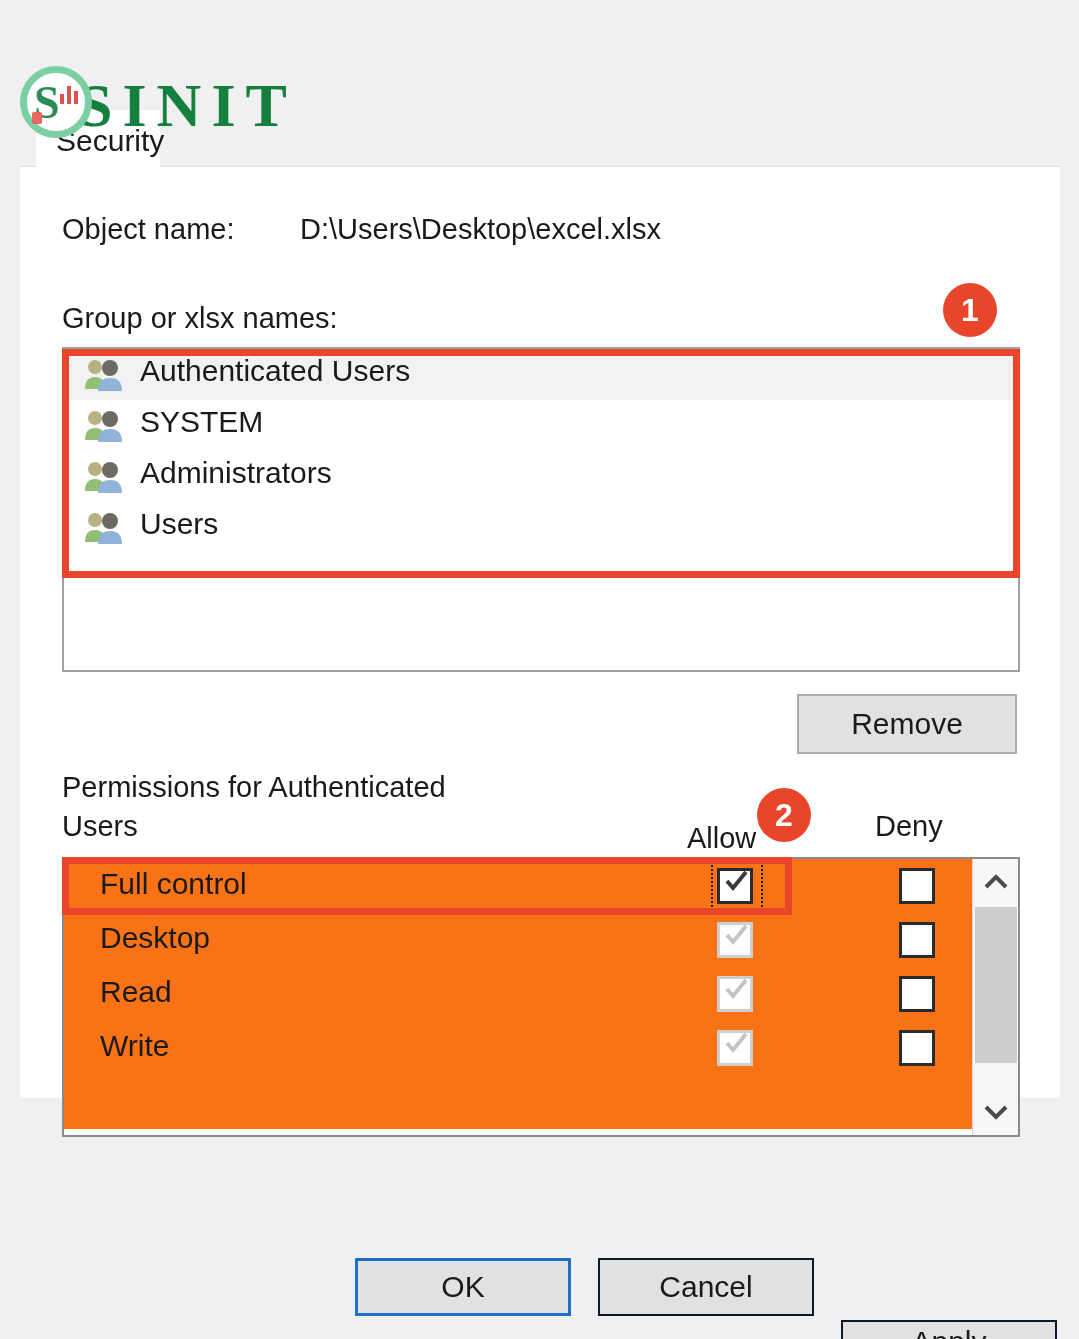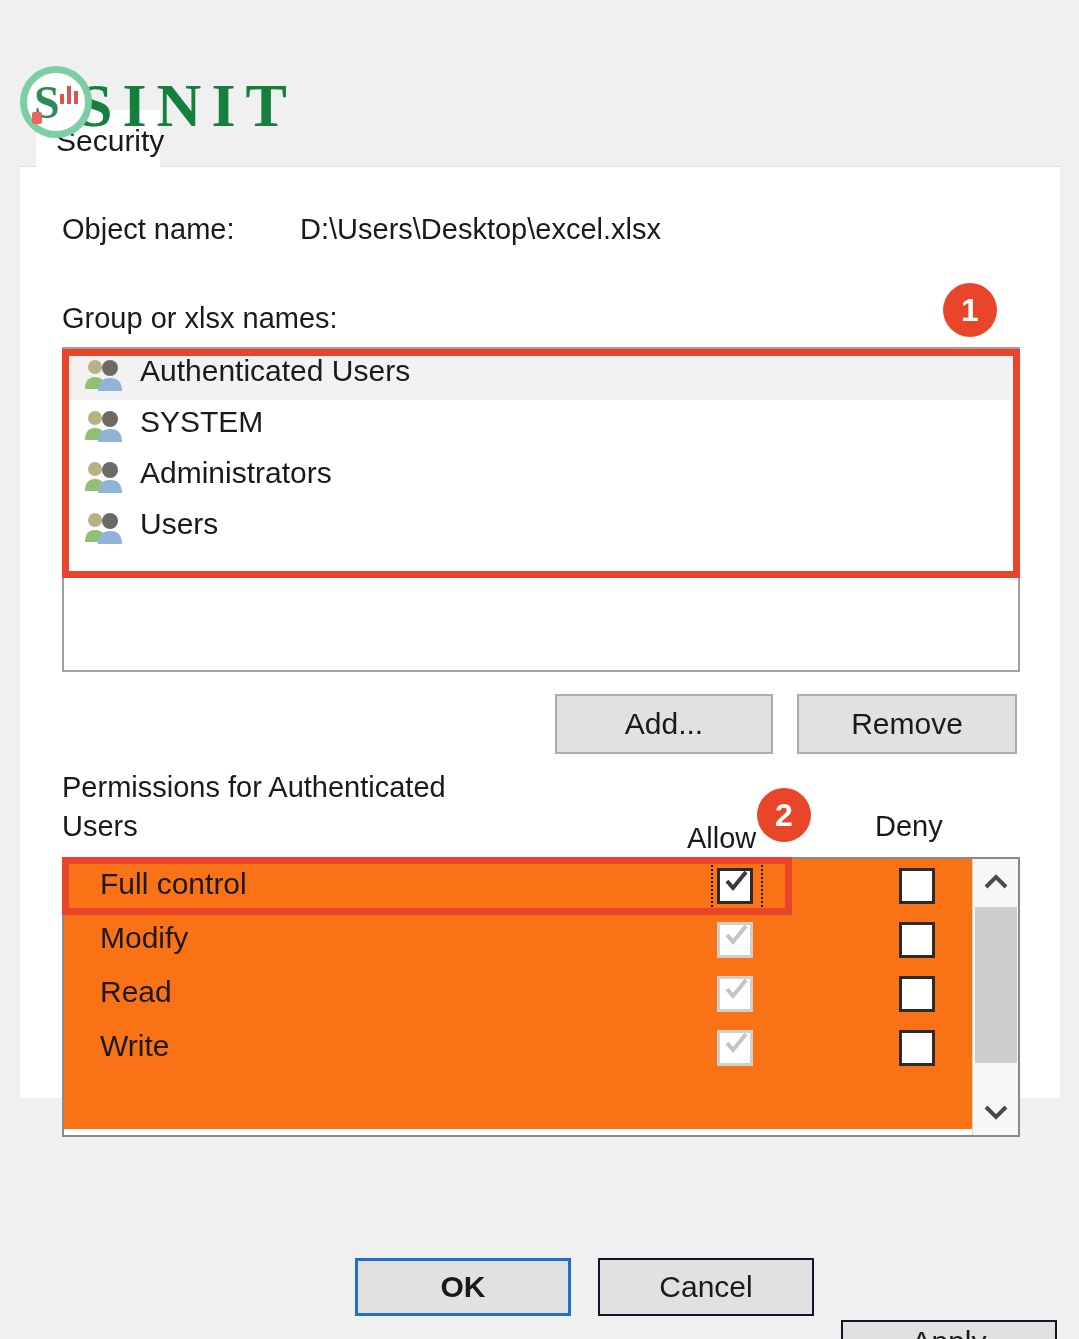--- a/index.html
+++ b/index.html
@@ -276,21 +276,20 @@
     width: 42px; height: 156px;
     background: #cdcdcd;
     cursor: grab;
   }
 
   
   #ok-button {
     left: 355px; top: 1258px; width: 216px; height: 58px;
     background: #e1e1e1;
     border: 3px solid #1f6fcb;
-    font-weight: bold;
   }
   #cancel-button { left: 598px; top: 1258px; width: 216px; height: 58px; }
   #apply-button  { left: 841px; top: 1320px; width: 216px; height: 43px; }
   .footerbtn {
     position: absolute;
     background: #e1e1e1;
     border: 2px solid #0f172a;
     font-size: 30px;
     color: #1a1a1a;
     cursor: pointer;
@@ -402,42 +401,41 @@
             <path d="M3 32 q0-12 10-12 q10 0 10 12 z" fill="#93bf73"></path>
             <circle cx="28" cy="11" r="8" fill="#6d6a63"></circle>
             <path d="M16 34 q0-13 12-13 q12 0 12 13 z" fill="#8fb4d8"></path>
           </svg>
         </span>
         <span class="uname">Users</span>
       </div>
 
     </div>
 
-    <div class="winbtn" id="add-button">Add...</div>
     <div class="winbtn" id="remove-button">Remove</div>
 
     <div class="lbl" id="perm-header-line1">Permissions for Authenticated</div>
     <div class="lbl" id="perm-header-line2">Users</div>
     <div class="lbl" id="allow-header">Allow</div>
     <div class="lbl" id="deny-header">Deny</div>
 
     <div id="perm-listbox">
 
       <div class="perm-row">
         <span class="pname">Full control</span>
         <span class="cbox allow on focus-ring">
           <svg class="tick" viewBox="0 0 26 26">
               <polyline points="4,13 10,20 23,4" fill="none" stroke="#3a3a3a" stroke-width="4"></polyline>
             </svg>
         </span>
         <span class="cbox deny empty"></span>
       </div>
 
       <div class="perm-row">
-        <span class="pname">Modify</span>
+        <span class="pname">Desktop</span>
         <span class="cbox allow dim">
           <svg class="tick" viewBox="0 0 26 26">
               <polyline points="4,13 10,20 23,4" fill="none" stroke="#c4c4c4" stroke-width="4"></polyline>
             </svg>
         </span>
         <span class="cbox deny empty"></span>
       </div>
 
 
       <div class="perm-row">

